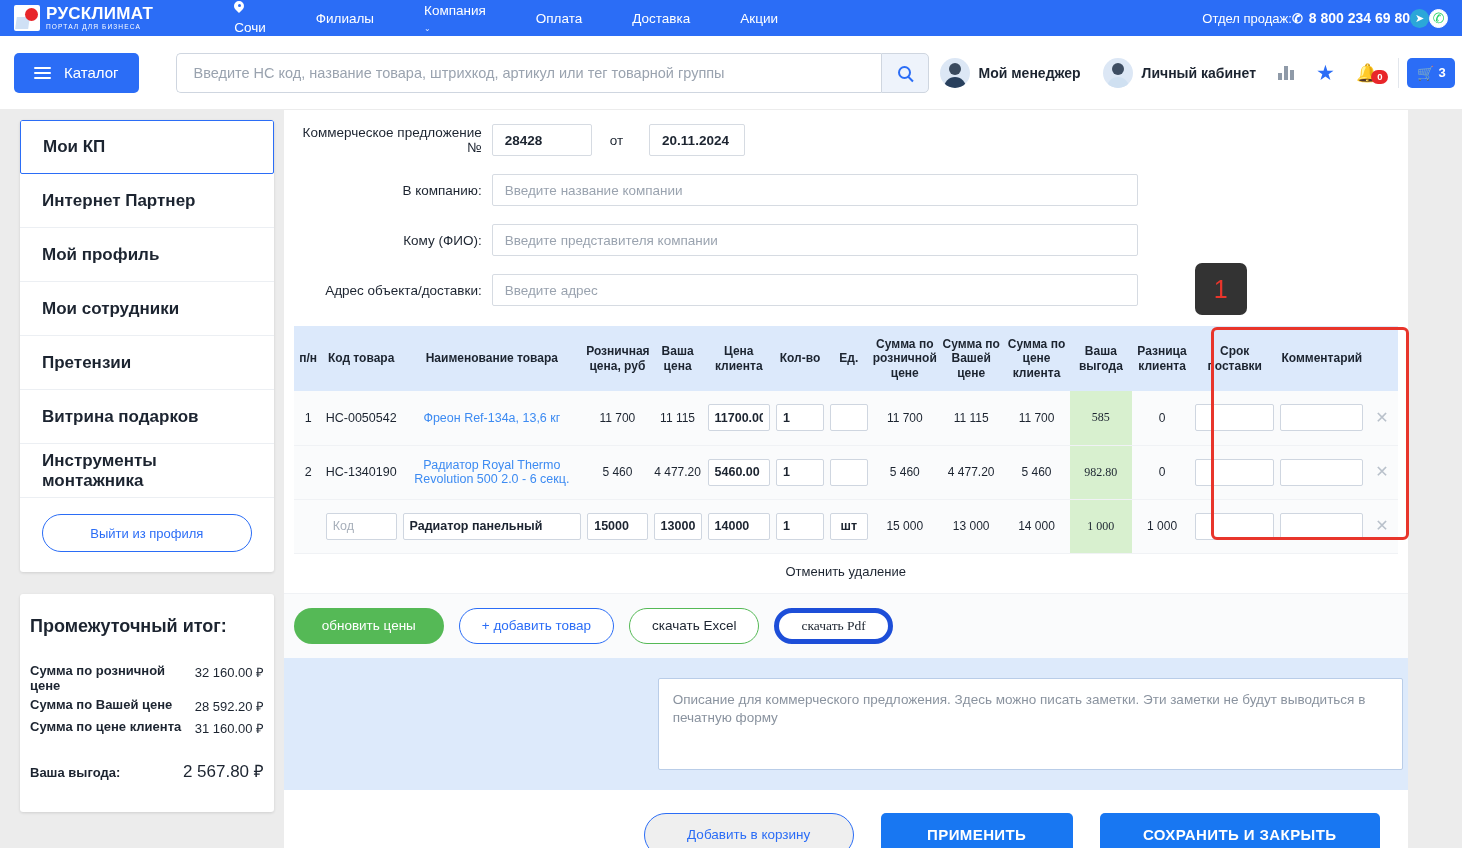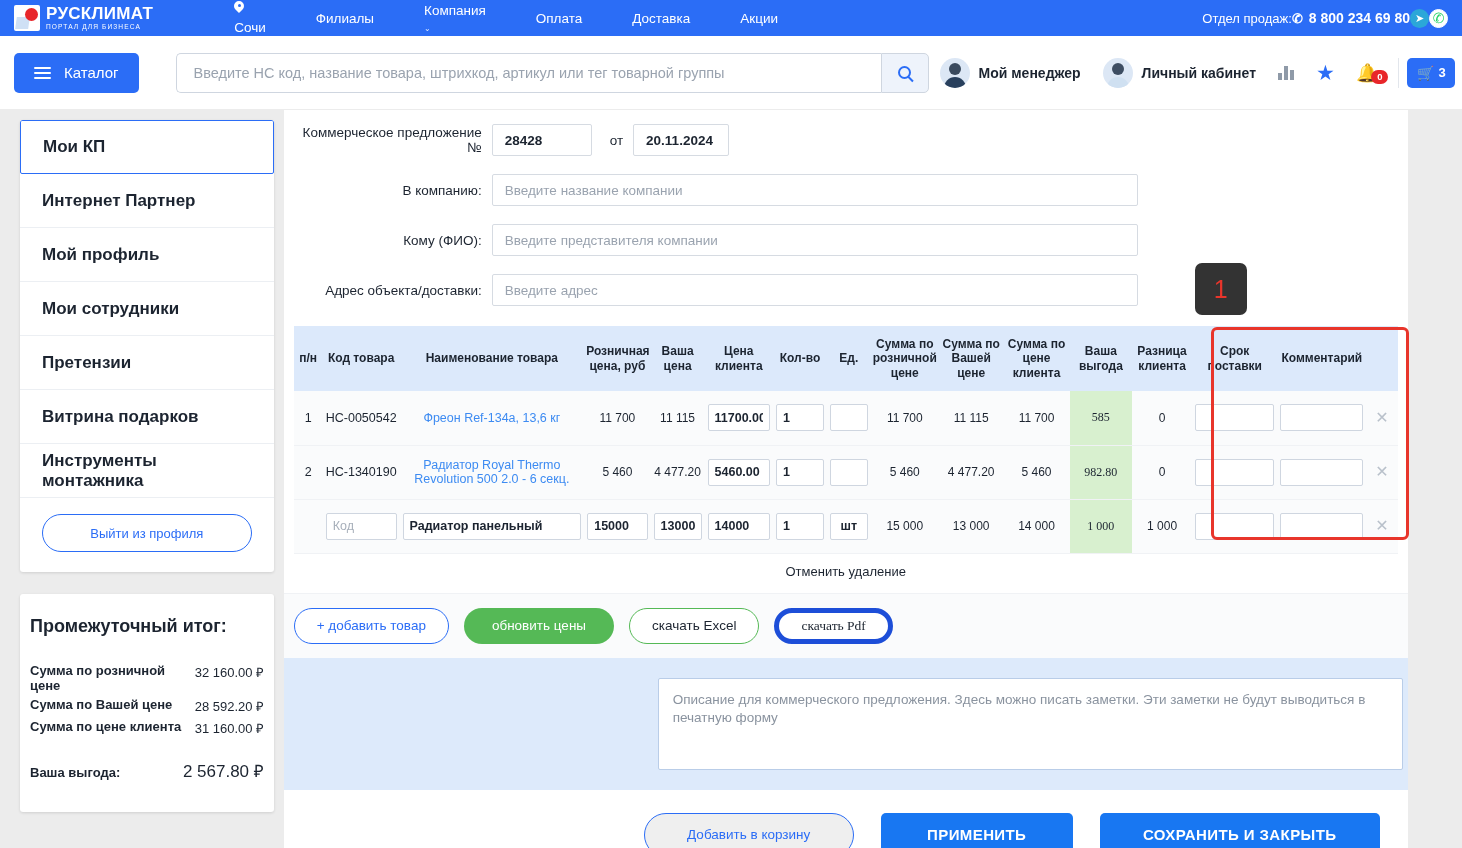--- a/index.html
+++ b/index.html
@@ -153,21 +153,21 @@
   .main { flex: 1; background: #fff; margin: 0; position: relative; }
   .form-area { padding: 14px 0 10px 10px; }
   .form-row { display: flex; align-items: center; margin-bottom: 18px; }
   .form-row .flabel { font-size: 13.5px; width: 176px; text-align: right; padding-right: 10px; }
   .inp {
     border: 1px solid #d6dbe2; border-radius: 2px; height: 32px; padding: 0 12px;
     font-size: 13.5px; font-family: inherit; color: #1c2430; outline: none; background: #fff;
   }
   .inp::placeholder { color: #9aa3af; }
   .inp-num { width: 100px; font-weight: bold; }
-  .inp-date { width: 96px; font-weight: bold; margin-left: 10px; }
+  .inp-date { width: 96px; font-weight: bold; margin-left: 26px; }
   .ot { font-size: 13.5px; margin-left: 18px; }
   .inp-wide { width: 646px; }
 
   
   .tbl-wrap { padding: 0 10px 0 10px; position: relative; }
   table.items { border-collapse: collapse; width: 1104px; font-size: 12px; table-layout: fixed; }
   table.items thead th {
     background: #dce9fb; font-weight: bold; font-size: 12px;
     padding: 11px 2px; text-align: center; line-height: 1.2; vertical-align: middle;
   }
@@ -499,22 +499,22 @@
 
       <div class="hl-box" style="left:927px; top:1px; width:198px; height:213px;"></div>
       <div class="hl-badge" style="left:911px; top:-63px;">1</div>
 
       <div class="cancel-del">
         <span>Отменить удаление</span>
       </div>
     </div>
 
     <div class="btn-row">
+      <button class="btn solid-green">обновить цены</button>
       <button class="btn outline-blue">+ добавить товар</button>
-      <button class="btn solid-green">обновить цены</button>
       <button class="btn outline-green">скачать Excel</button>
       <button class="btn outline-red">скачать Pdf</button>
     </div>
 
     <div class="desc-area">
       <textarea class="desc-ta" placeholder="Описание для коммерческого предложения. Здесь можно писать заметки. Эти заметки не будут выводиться в печатную форму" style=""></textarea>
     </div>
 
     <div class="bottom-bar">
       <button class="bbtn ghost">Добавить в корзину</button>

